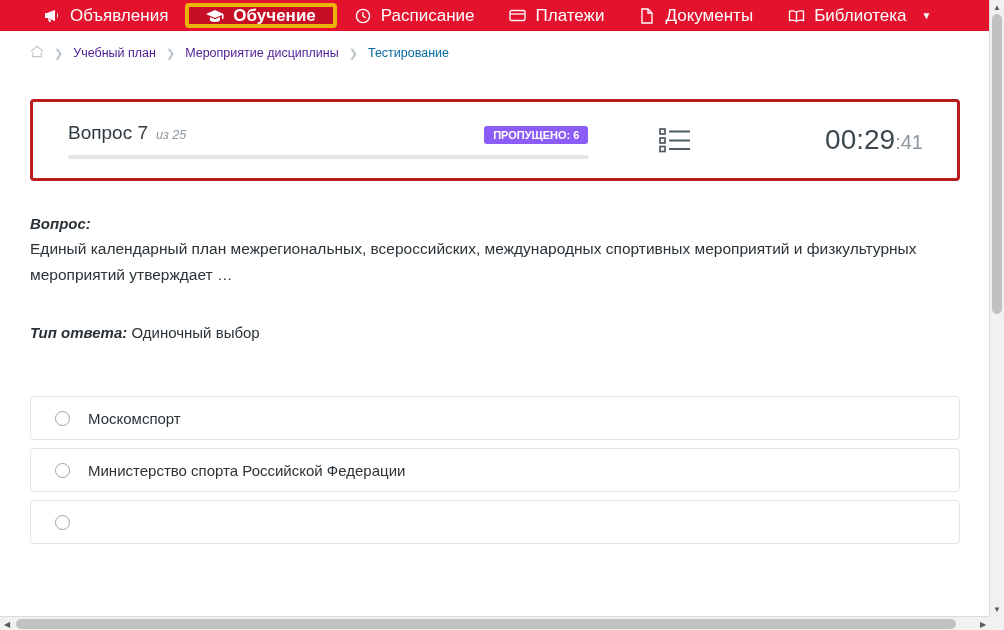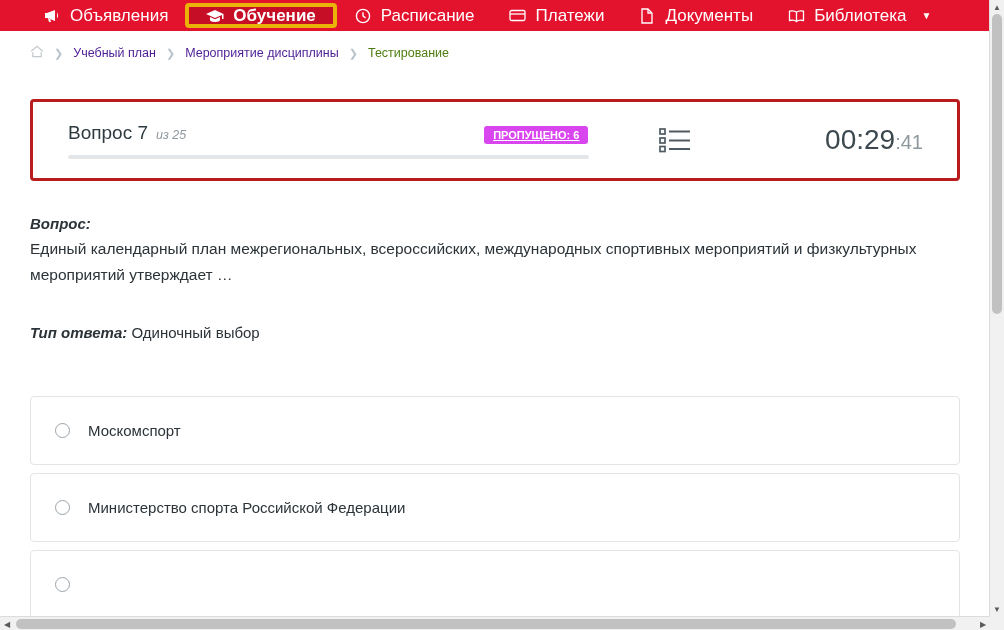--- a/index.html
+++ b/index.html
@@ -82,21 +82,21 @@
   .breadcrumb a {
     color: #4c1d95;
     text-decoration: none;
     cursor: pointer;
   }
   .breadcrumb .home {
     color: #c9ced1;
     font-size: 13px;
   }
   .breadcrumb .current {
-    color: #4d7c0f;
+    color: #0369a1;
   }
 
   
   .page-title {
     text-align: center;
     color: #e3122d;
     font-size: 24px;
     font-weight: bold;
     margin: 22px 0 0 0;
     letter-spacing: .1px;
@@ -127,28 +127,27 @@
     font-size: 19px;
     color: #2f3a40;
   }
   .qtotal {
     font-size: 12.5px;
     color: #8d979d;
     font-style: italic;
   }
   .skipped-badge {
     margin-left: 290px;
-    background: #d946ef;
+    background: #8b5cf6;
     color: #fff;
     font-size: 11px;
     font-weight: bold;
     padding: 3px 9px;
     border-radius: 3px;
     white-space: nowrap;
-    text-decoration: underline;
   }
   .progress-track {
     margin-top: 11px;
     width: 521px;
     height: 4px;
     border-radius: 2px;
     background: #e4e7e9;
     position: relative;
   }
   .progress-fill {
@@ -212,21 +211,21 @@
     font-weight: normal;
   }
 
   
   .options {
     margin: 55px 30px 0 30px;
   }
   .option {
     border: 1px solid #e2e5e7;
     border-radius: 4px;
-    height: 69px;
+    height: 44px;
     display: flex;
     align-items: center;
     padding-left: 24px;
     margin-bottom: 8px;
     box-sizing: border-box;
     cursor: pointer;
     background: #fff;
   }
   .radio {
     width: 13px;

